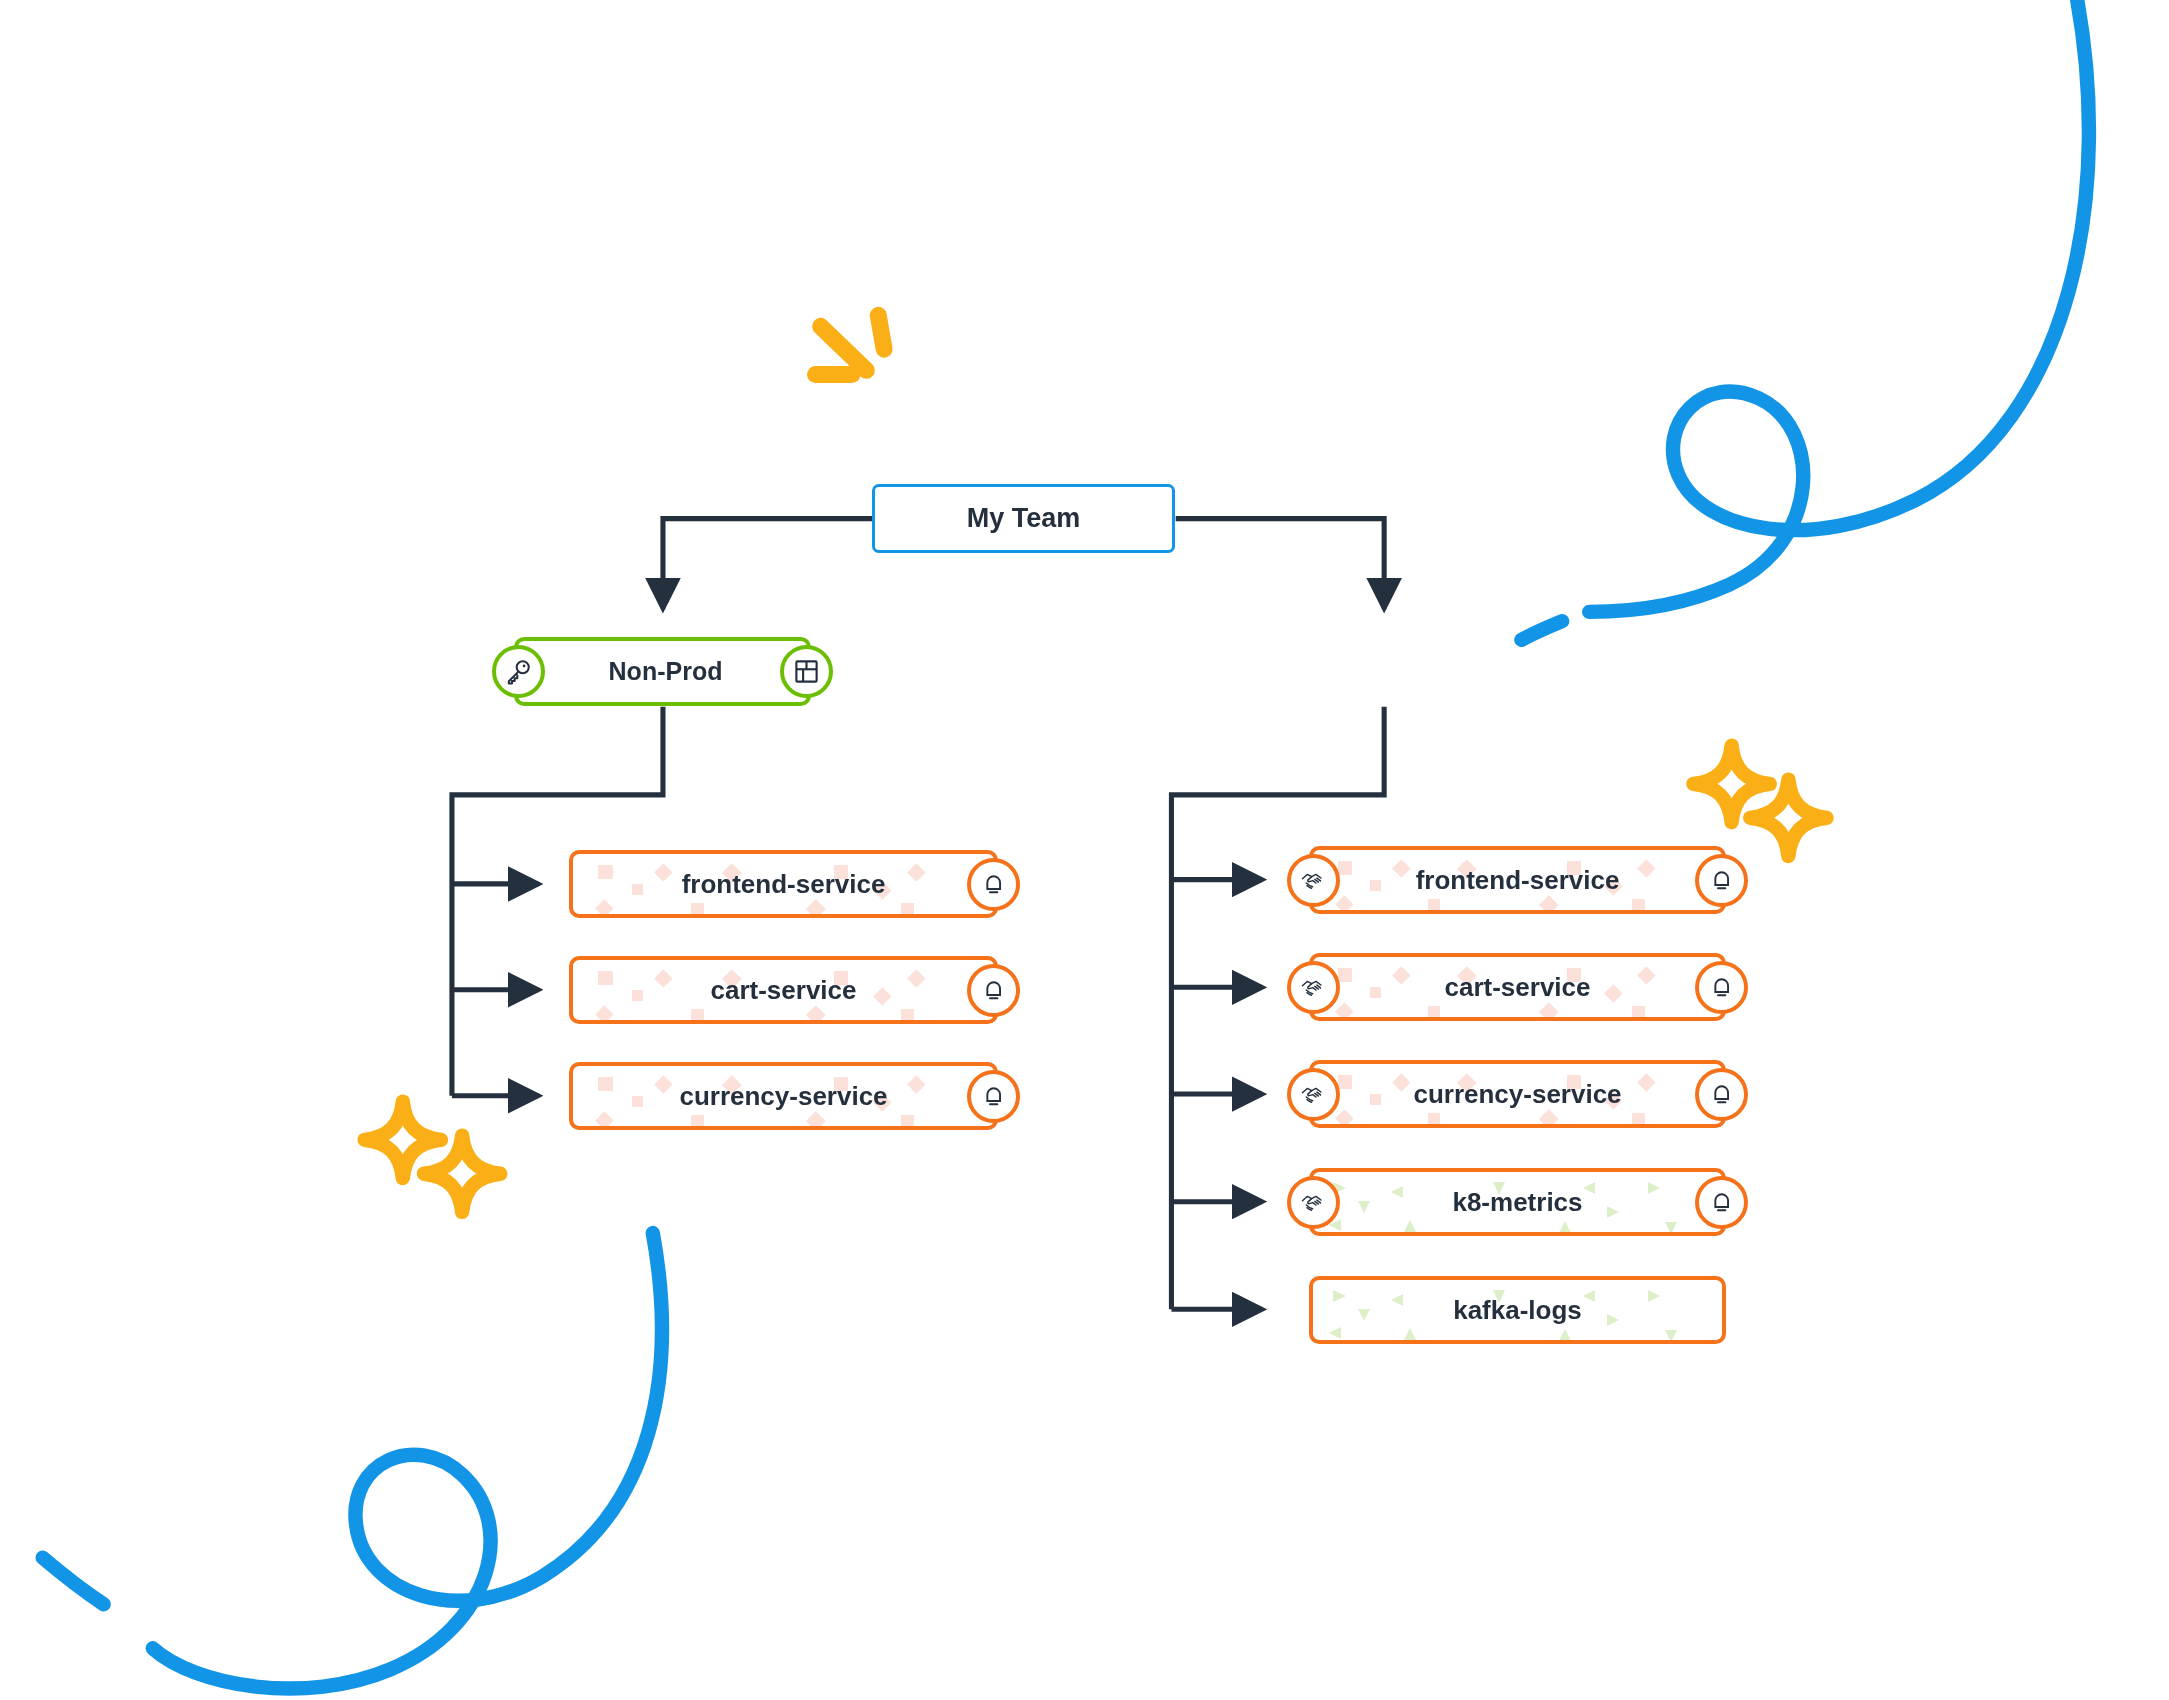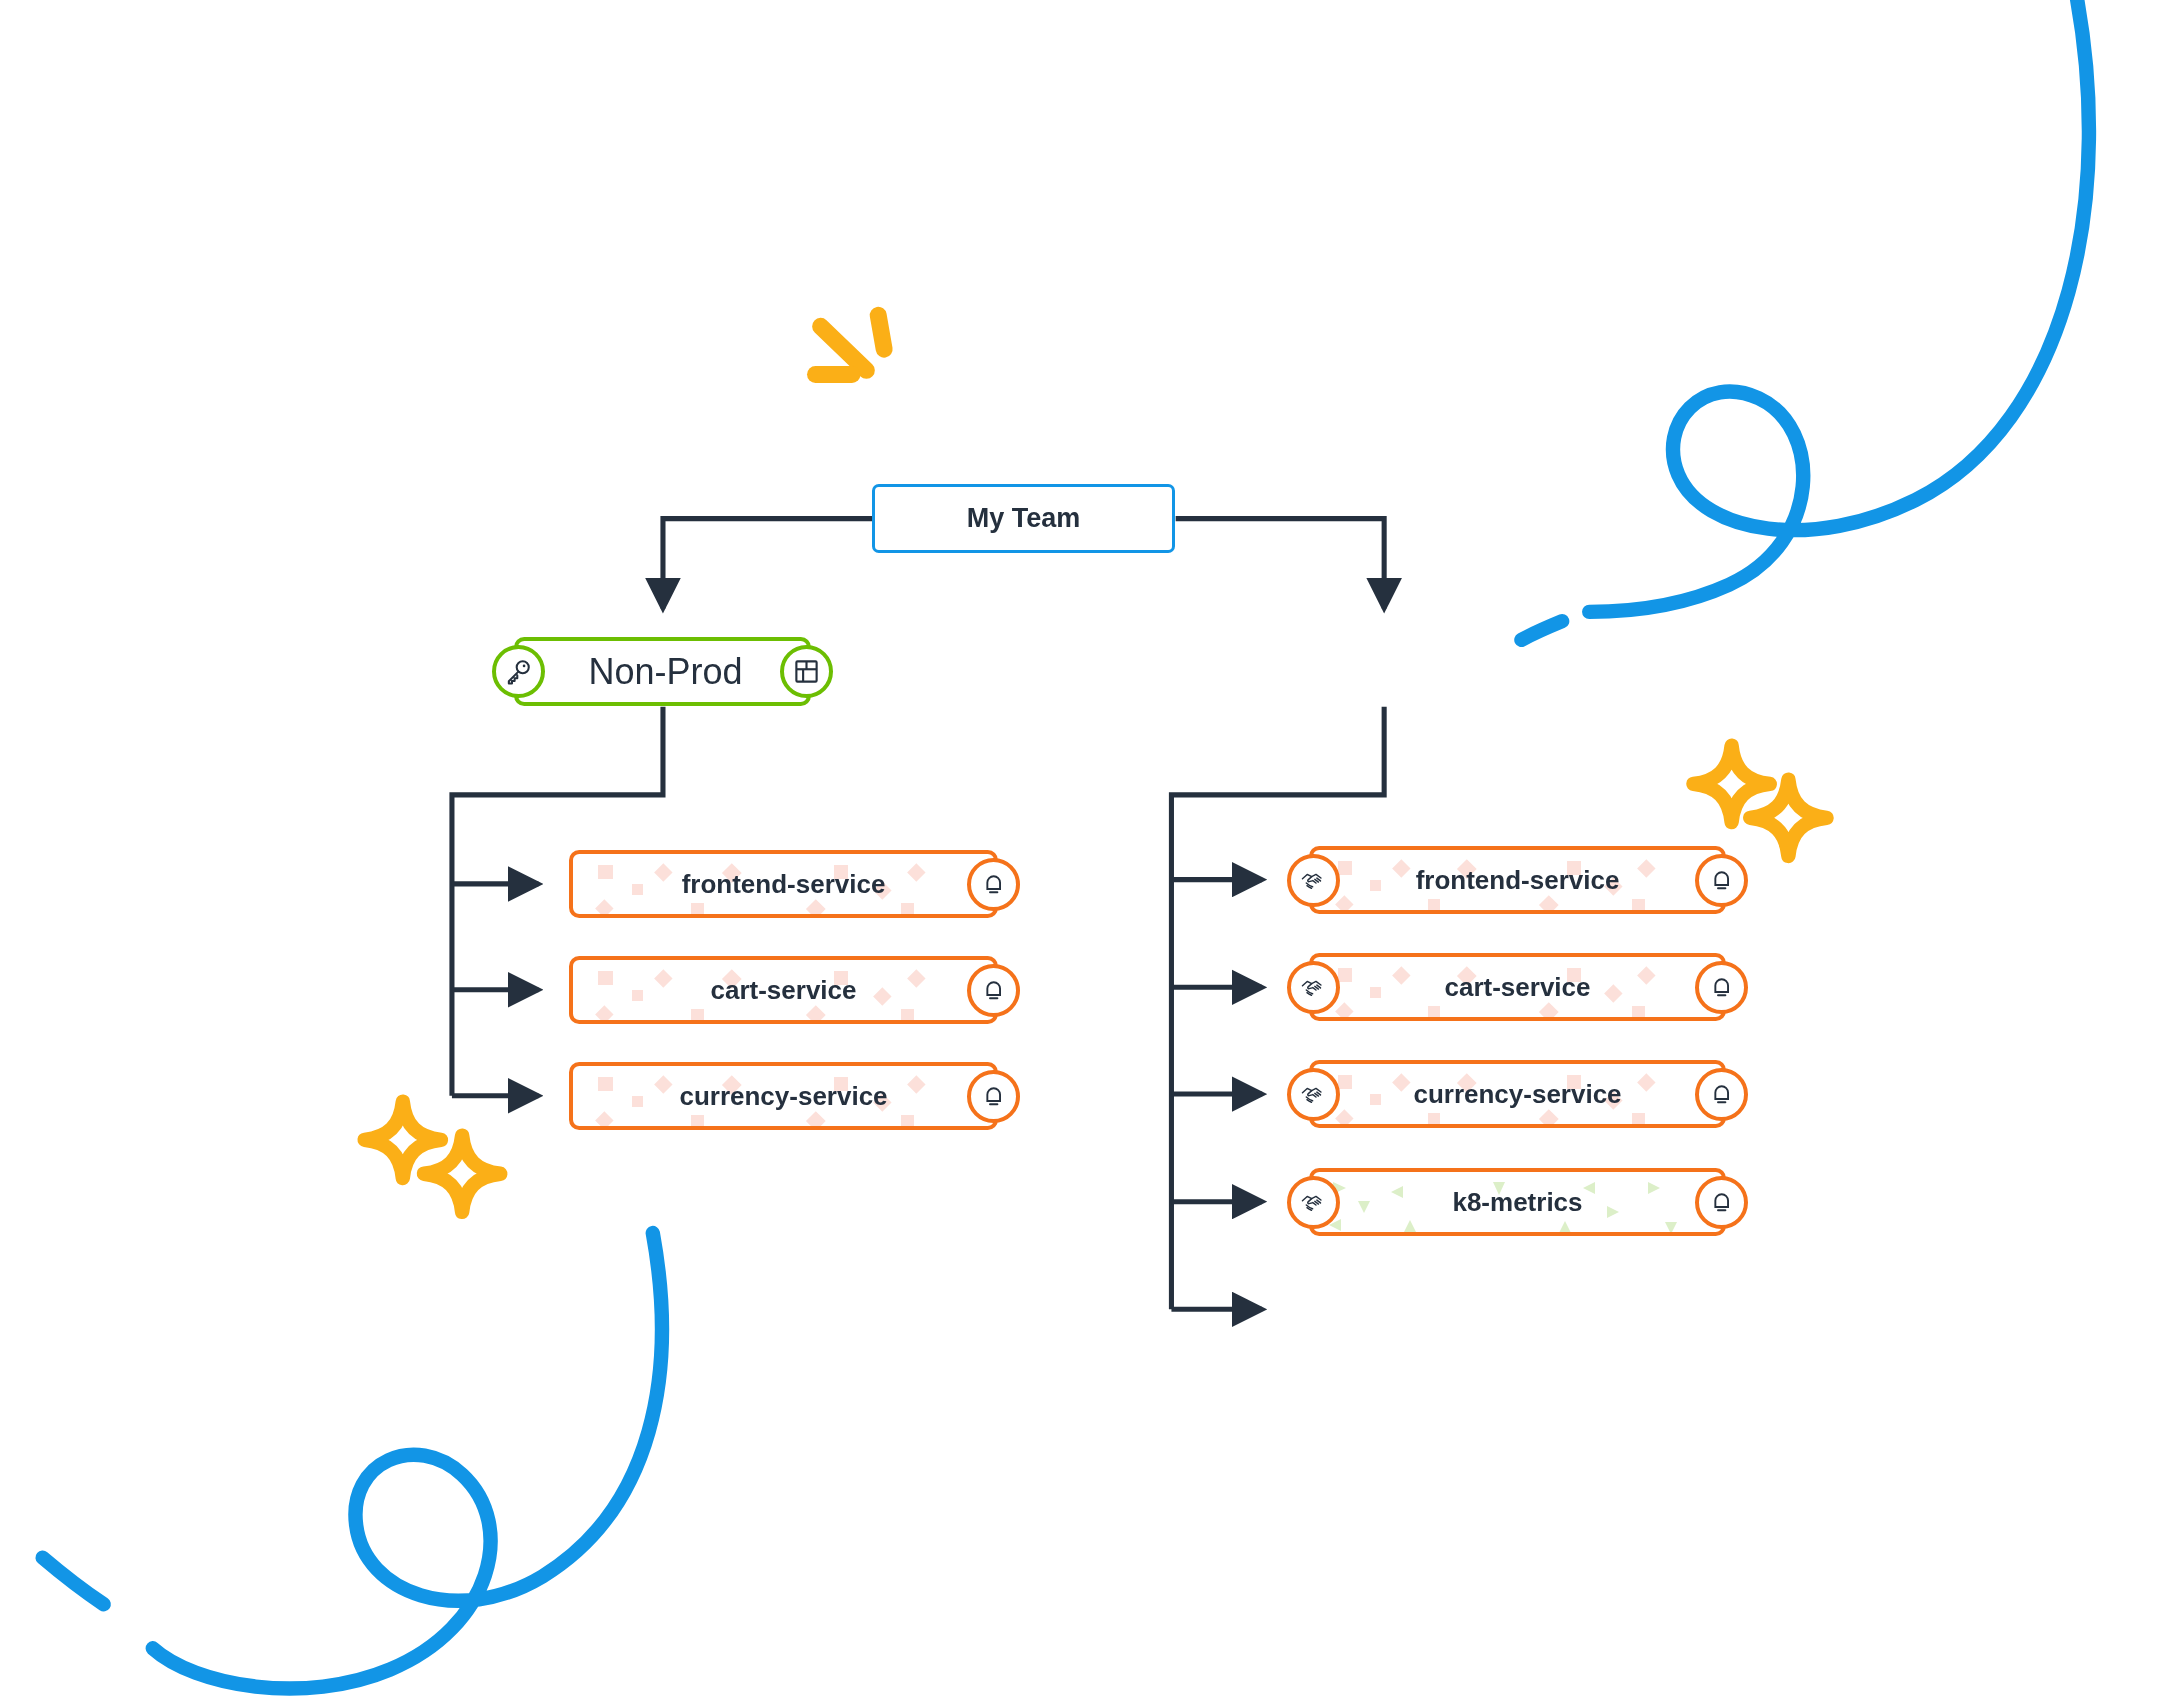--- a/index.html
+++ b/index.html
@@ -75,22 +75,22 @@
     height: 69px;
     border: 4.2px solid #6CBE02;
     border-radius: 10.2px;
     background: #ffffff;
     display: flex;
     align-items: center;
     justify-content: center;
     box-sizing: border-box;
   }
   .node-env .label {
-    font-size: 36px;
-    font-weight: normal;
+    font-size: 25px;
+    font-weight: bold;
     color: #25303E;
     margin-left: 6px;
   }
   .env-nonprod { left: 514px; top: 637px; width: 297px; }
   .env-prod    { left: 1236px; top: 637px; width: 297px; }
 
   .badge-circle {
     position: absolute;
     width: 53px;
     height: 53px;
@@ -411,15 +411,31 @@
     </div>
     <span class="label">k8-metrics</span>
     <div class="badge-circle orange right">
       <svg class="ico" width="25.4" height="25.4" viewBox="0 0 24 24" fill="none" stroke="#25303E" stroke-width="1.8" stroke-linecap="round">
         <path d="M6 16 L6 10 A6 6 0 0 1 18 10 L18 16 Z"></path>
         <line x1="8.5" y1="19.2" x2="15.5" y2="19.2"></line>
       </svg>
     </div>
   </div>
 
+  <div class="node-svc lane-right" style="top:1276px">
+    <div class="pattern">
+        <div style="position: absolute; width: 0px; height: 0px; background: transparent; border-top: 6.8px solid transparent; border-bottom: 6.8px solid transparent; border-left: 13.6px solid rgb(220, 239, 200); left: 5%; top: 16%;"></div>
+        <div style="position: absolute; width: 0px; height: 0px; background: transparent; border-top: 6.4px solid transparent; border-bottom: 6.4px solid transparent; border-right: 12.7px solid rgb(220, 239, 200); left: 19%; top: 24%;"></div>
+        <div style="position: absolute; width: 0px; height: 0px; background: transparent; border-left: 6.8px solid transparent; border-right: 6.8px solid transparent; border-top: 13.6px solid rgb(220, 239, 200); left: 44%; top: 16%;"></div>
+        <div style="position: absolute; width: 0px; height: 0px; background: transparent; border-top: 6.4px solid transparent; border-bottom: 6.4px solid transparent; border-right: 12.7px solid rgb(220, 239, 200); left: 66%; top: 16%;"></div>
+        <div style="position: absolute; width: 0px; height: 0px; background: transparent; border-top: 6.4px solid transparent; border-bottom: 6.4px solid transparent; border-left: 12.7px solid rgb(220, 239, 200); left: 82%; top: 16%;"></div>
+        <div style="position: absolute; width: 0px; height: 0px; background: transparent; border-left: 6px solid transparent; border-right: 6px solid transparent; border-top: 12px solid rgb(220, 239, 200); left: 11%; top: 48%;"></div>
+        <div style="position: absolute; width: 0px; height: 0px; background: transparent; border-top: 6.4px solid transparent; border-bottom: 6.4px solid transparent; border-left: 12.7px solid rgb(220, 239, 200); left: 72%; top: 56%;"></div>
+        <div style="position: absolute; width: 0px; height: 0px; background: transparent; border-top: 6.4px solid transparent; border-bottom: 6.4px solid transparent; border-right: 12.7px solid rgb(220, 239, 200); left: 4%; top: 78%;"></div>
+        <div style="position: absolute; width: 0px; height: 0px; background: transparent; border-left: 7.2px solid transparent; border-right: 7.2px solid transparent; border-bottom: 14.4px solid rgb(220, 239, 200); left: 22%; top: 80%;"></div>
+        <div style="position: absolute; width: 0px; height: 0px; background: transparent; border-left: 7.2px solid transparent; border-right: 7.2px solid transparent; border-bottom: 14.4px solid rgb(220, 239, 200); left: 60%; top: 82%;"></div>
+        <div style="position: absolute; width: 0px; height: 0px; background: transparent; border-left: 6.4px solid transparent; border-right: 6.4px solid transparent; border-top: 12.7px solid rgb(220, 239, 200); left: 86%; top: 84%;"></div>
+      </div>
+    <span class="label">kafka-logs</span>
+  </div>
 
 </div>
 
 
 </body></html>

